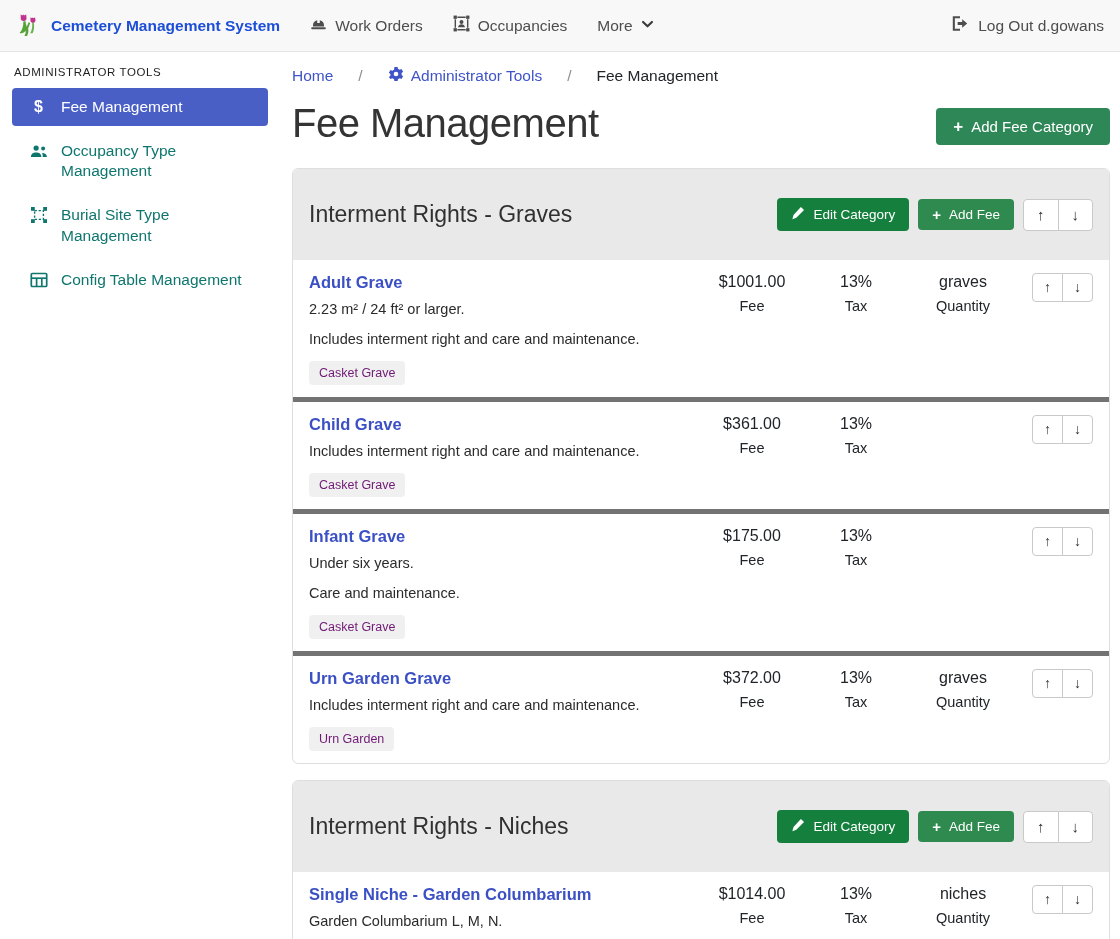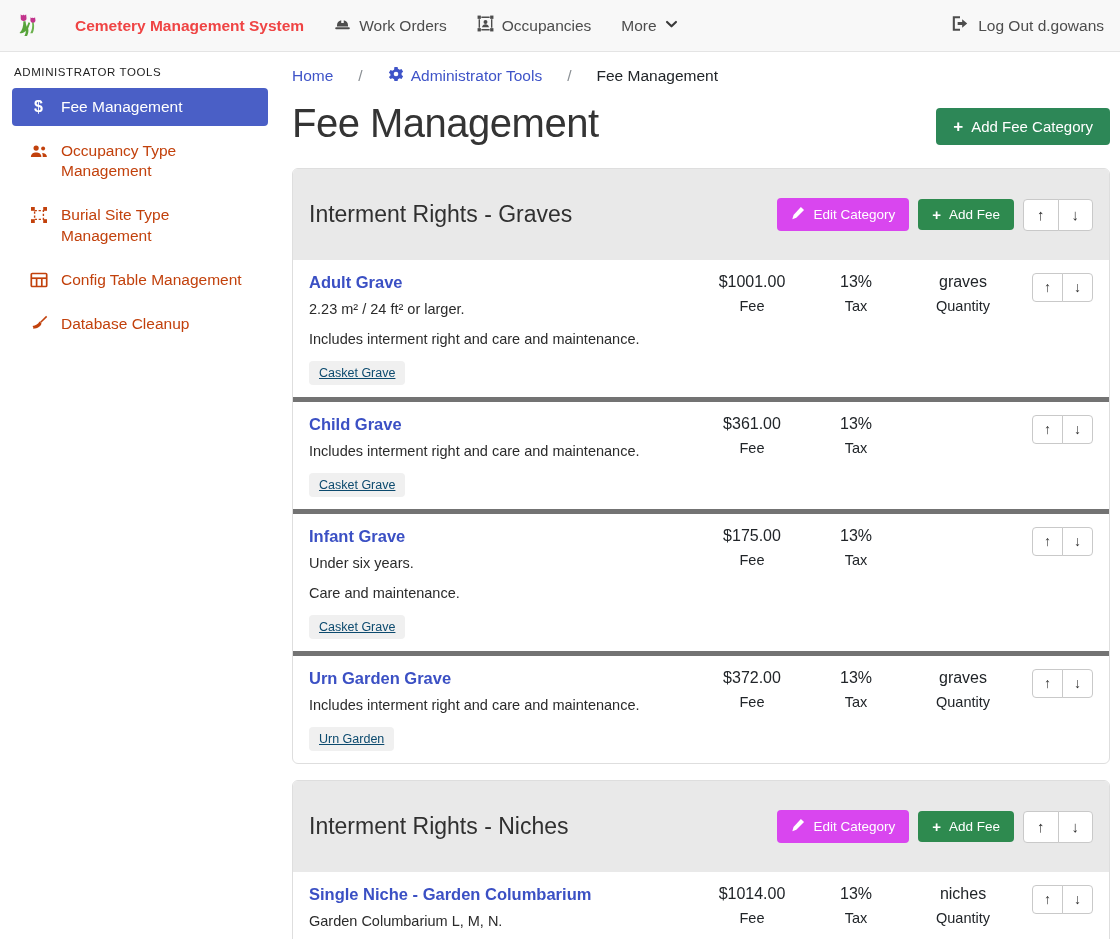--- a/index.html
+++ b/index.html
@@ -11,35 +11,35 @@
   }
   .app { width:1120px; height:939px; overflow:hidden; display:flex; flex-direction:column; }
 
   
   .navbar {
     height:52px; flex:0 0 52px; background:#f8f8f8; border-bottom:1px solid #e4e4e4;
     display:flex; align-items:center; padding:0 16px; gap:8px;
   }
   .brand { display:flex; align-items:center; gap:9px; margin-right:22px; cursor:pointer; }
   .brand-logo svg { width:26px; height:28px; display:block; }
-  .brand-title { font-weight:bold; font-size:15.5px; color:#ef4444;margin-left:24px; }
+  .brand-title { font-weight:bold; font-size:15.5px; color:#1d4ed8; }
   .nav-items { display:flex; align-items:center; gap:30px; }
   .nav-link { display:flex; align-items:center; gap:8px; color:#4d4d4d; font-size:15.5px; cursor:pointer; }
   .nav-link svg { width:17px; height:17px; }
   .caret svg { width:13px; height:13px; margin-top:2px; }
   .nav-spacer { flex:1; }
   .logout { display:flex; align-items:center; gap:9px; color:#4d4d4d; font-size:15.5px; cursor:pointer; }
   .logout svg { width:18px; height:17px; }
 
   
   .content { flex:1; display:flex; overflow:hidden; }
   .sidebar { width:280px; flex:0 0 280px; padding:12px 12px 0 12px; }
   .side-heading { font-size:11.5px; letter-spacing:.6px; color:#1f1f1f; padding:2px 2px 10px 2px; }
   .side-list { display:flex; flex-direction:column; gap:6px; }
-  .side-item { display:flex; align-items:flex-start; gap:13px; padding:9px 8px 9px 17px; border-radius:4px; color:#c2410c; font-size:15.5px; cursor:pointer; line-height:1.3; }
+  .side-item { display:flex; align-items:flex-start; gap:13px; padding:9px 8px 9px 17px; border-radius:4px; color:#0f766e; font-size:15.5px; cursor:pointer; line-height:1.3; }
   .side-item .side-icon { width:19px; flex:0 0 19px; display:flex; justify-content:center; margin-top:1px; }
   .side-item .side-icon svg { width:18px; height:18px; }
   .side-item.active { background:#4a5fc6; color:#fff; }
   .side-item .dollar { font-weight:bold; font-size:16px; line-height:1; margin-top:1px; }
 
   .main { flex:1; padding:12px 10px 0 12px; overflow:hidden; }
 
   
   .breadcrumb { display:flex; align-items:center; gap:25px; font-size:15.5px; margin:2px 0 14px 0; }
   .crumb-link { color:#3f54c8; text-decoration:none; cursor:pointer; display:flex; align-items:center; gap:7px; }
@@ -52,37 +52,37 @@
   .page-title { font-size:40px; font-weight:400; color:#343434; margin:0; letter-spacing:-.5px; line-height:1.15; }
   .btn { border:none; display:inline-flex; align-items:center; gap:8px; cursor:pointer; font-family:inherit; border-radius:4px; }
   .btn-add-category { background:#2d8757; color:#fff; font-size:15px; padding:10px 17px; margin-top:8px; }
   .btn-add-category .plus { font-size:17px; font-weight:bold; line-height:1; }
 
   
   .card { border:1px solid #dedede; border-radius:6px; background:#fff; margin-bottom:16px; overflow:hidden; }
   .card-header { background:#e9e9e9; padding:29px 16px; display:flex; align-items:center; justify-content:space-between; }
   .cat-title { font-size:23px; font-weight:400; color:#303030; margin:0; }
   .cat-actions { display:flex; align-items:center; gap:9px; }
-  .btn-teal { background:#d946ef; color:#fff; font-size:13.5px; padding:8px 14px; }
+  .btn-teal { background:#15803d; color:#fff; font-size:13.5px; padding:8px 14px; }
   .btn-green { background:#2e8a4f; color:#fff; font-size:13.5px; padding:8px 14px; }
   .btn-teal svg { width:14px; height:14px; }
   .btn-green .plus, .btn-teal .plus { font-size:15px; font-weight:bold; line-height:1; }
   .btn-group { display:inline-flex; }
   .btn-white { background:#fff; border:1px solid #c9c9c9; color:#333; font-size:15px; padding:6px 13px; border-radius:0; line-height:1.2; }
   .btn-group .btn-white:first-child { border-radius:4px 0 0 4px; }
   .btn-group .btn-white:last-child { border-radius:0 4px 4px 0; margin-left:-1px; }
 
   
   .fee-row { display:flex; align-items:flex-start; padding:13px 16px 12px 16px; border-bottom:5px solid #737373; }
   .fee-row:last-child { border-bottom:none; }
   .card:last-child .fee-row:last-child { border-bottom:1px solid #e3e3e3; }
   .fee-main { flex:1; min-width:0; padding-right:8px; }
   .fee-name { display:inline-block; color:#3b50c4; font-weight:bold; font-size:16.5px; text-decoration:none; cursor:pointer; margin-bottom:7px; }
   .fee-desc { margin:0 0 9px 0; font-size:14.5px; color:#2b2b2b; line-height:1.45; }
-  .badge { display:inline-block; background:#f0f0f0; color:#0c4a6e; font-size:12.5px; padding:5px 10px; border-radius:4px; margin-top:2px;text-decoration:underline; }
+  .badge { display:inline-block; background:#f0f0f0; color:#701a75; font-size:12.5px; padding:5px 10px; border-radius:4px; margin-top:2px; }
   .fee-col { width:104px; flex:0 0 104px; text-align:center; }
   .fee-col.qty { width:110px; flex:0 0 110px; }
   .fee-col .val { font-size:16px; color:#212529; margin-bottom:7px; }
   .fee-col .lbl { font-size:14.5px; color:#212529; }
   .row-arrows { margin-left:14px; }
   .row-arrows .btn-white { font-size:14px; padding:5px 11px; }
 </style>
 </head>
 <body>
 
@@ -183,29 +183,20 @@
             <span class="side-icon">
               <svg viewBox="0 0 18 18" fill="none" stroke="currentColor" stroke-width="1.7">
                 <rect x="1.3" y="2.5" width="15.4" height="13" rx="1"></rect>
                 <line x1="1.3" y1="7.2" x2="16.7" y2="7.2"></line>
                 <line x1="6.6" y1="7.2" x2="6.6" y2="15.5"></line>
                 <line x1="11.8" y1="7.2" x2="11.8" y2="15.5"></line>
               </svg>
             </span>
             <span class="side-label">Config Table Management</span>
           </div>
-          <div class="side-item">
-            <span class="side-icon">
-              <svg viewBox="0 0 18 18" fill="currentColor">
-                <path d="M16.1.8l1.1 1.1-6.2 6.2-1.1-1.1z"></path>
-                <path d="M9.5 6.6l2 2c-.7 2.9-3.6 5-8.3 5.2.2-1.2.1-1.9-.7-2.8 3.1-.4 5.8-1.9 7-4.4z"></path>
-              </svg>
-            </span>
-            <span class="side-label">Database Cleanup</span>
-          </div>
         </div>
     </aside>
 
     <main class="main">
       <nav class="breadcrumb">
         <a class="crumb-link">Home</a>
         <span class="crumb-sep">/</span>
         <a class="crumb-link">
           <span>
             <svg viewBox="0 0 18 18" fill="#3f54c8">

